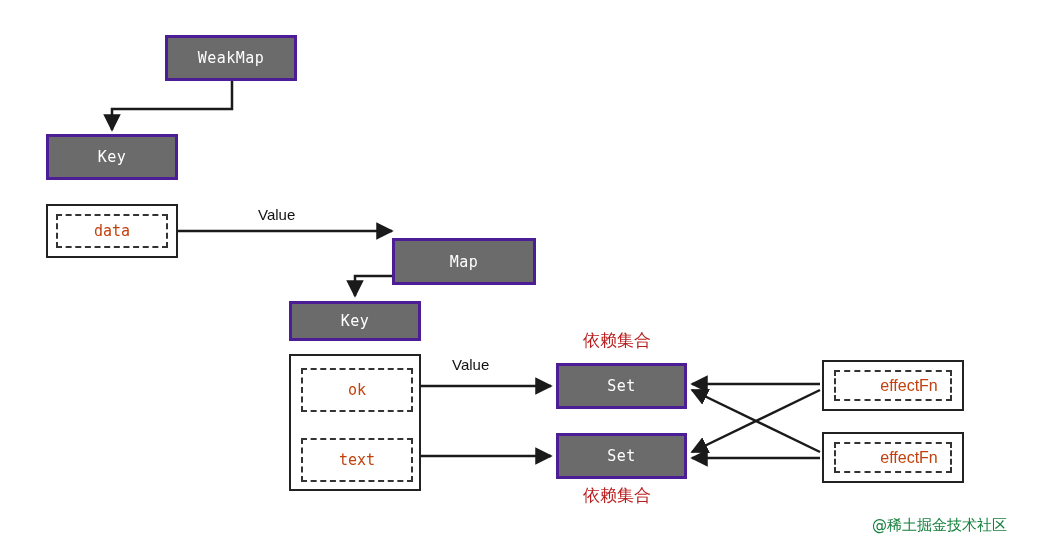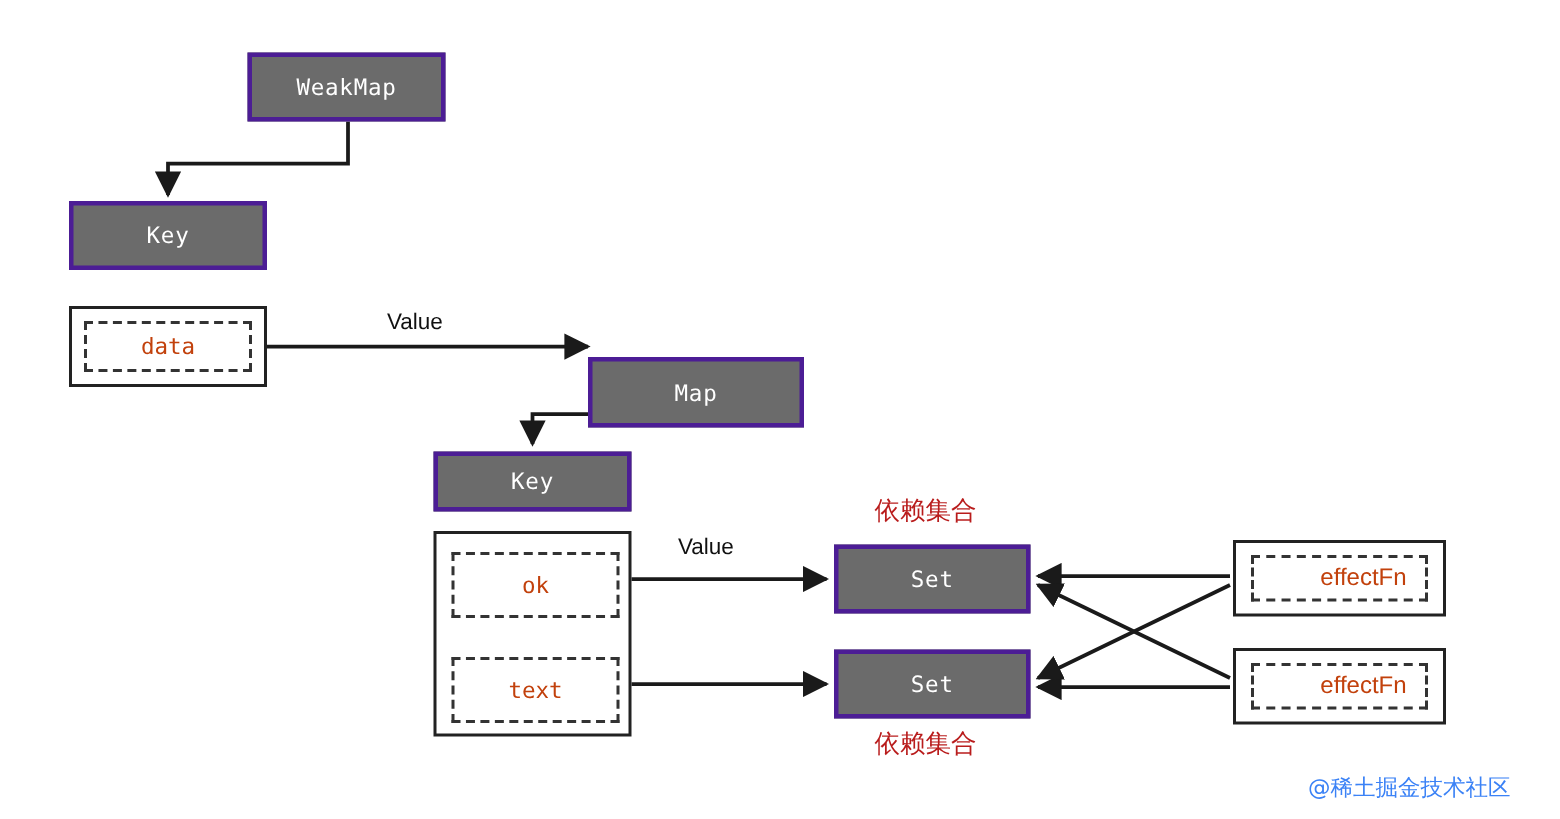--- a/index.html
+++ b/index.html
@@ -67,21 +67,21 @@
     position: absolute;
     font-family: "DejaVu Sans", "Liberation Sans", sans-serif;
     font-size: 17px;
     color: #b91c1c;
     white-space: nowrap;
   }
   .watermark {
     position: absolute;
     font-family: "DejaVu Sans", "Liberation Sans", sans-serif;
     font-size: 15px;
-    color: #3b82f6;
+    color: #15803d;
     white-space: nowrap;
   }
   #wires {
     position: absolute;
     left: 0;
     top: 0;
     width: 1040px;
     height: 546px;
     pointer-events: none;
   }

